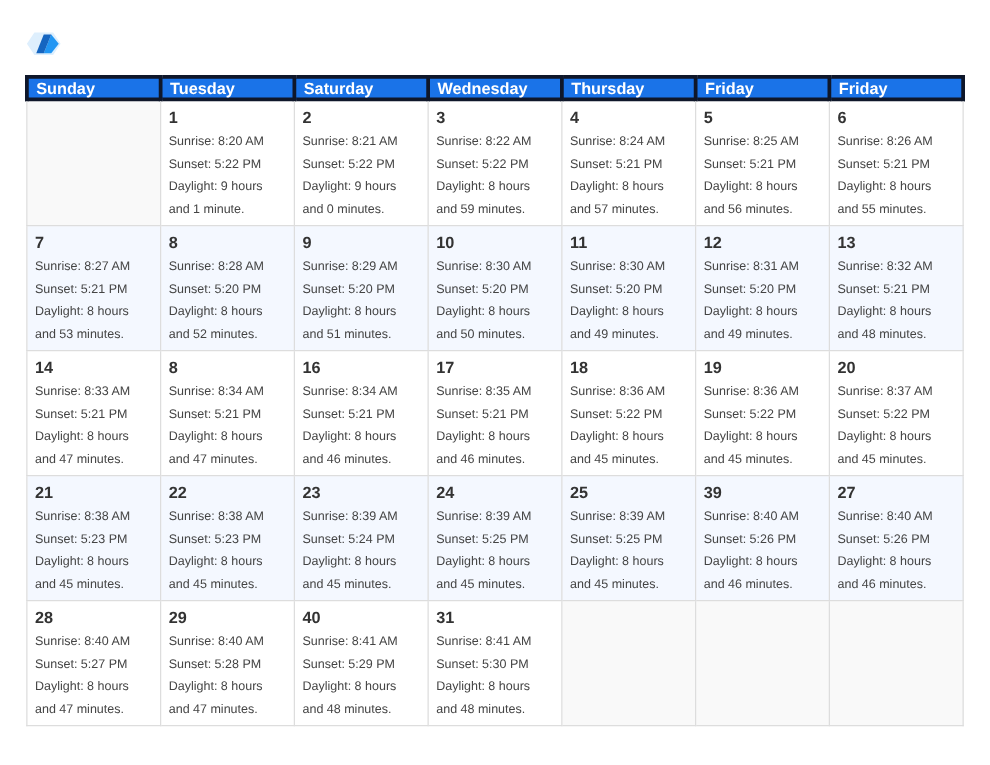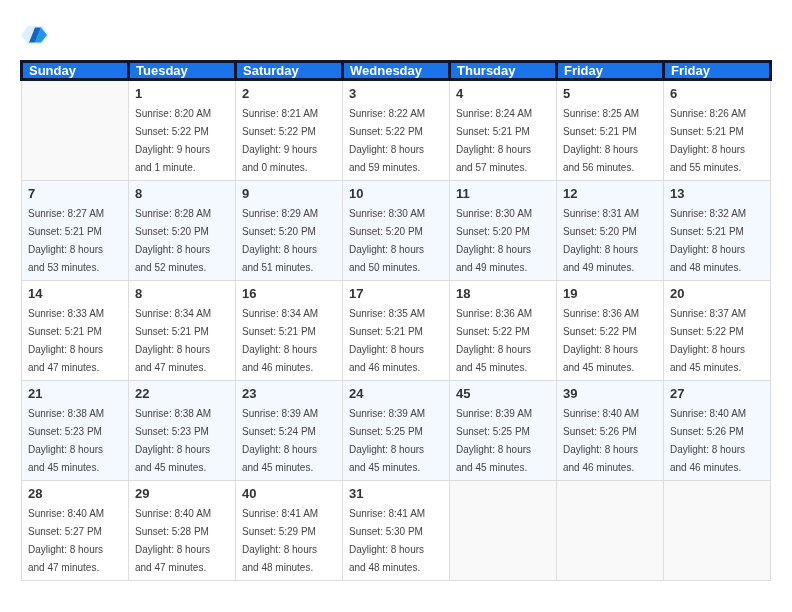--- a/index.html
+++ b/index.html
@@ -181,21 +181,21 @@
       </tr>
       <tr>
         <td><span class="day-num">21</span>
 <span class="day-info">Sunrise: 8:38 AM<br>Sunset: 5:23 PM<br>Daylight: 8 hours and 45 minutes.</span></td>
         <td><span class="day-num">22</span>
 <span class="day-info">Sunrise: 8:38 AM<br>Sunset: 5:23 PM<br>Daylight: 8 hours and 45 minutes.</span></td>
         <td><span class="day-num">23</span>
 <span class="day-info">Sunrise: 8:39 AM<br>Sunset: 5:24 PM<br>Daylight: 8 hours and 45 minutes.</span></td>
         <td><span class="day-num">24</span>
 <span class="day-info">Sunrise: 8:39 AM<br>Sunset: 5:25 PM<br>Daylight: 8 hours and 45 minutes.</span></td>
-        <td><span class="day-num">45</span>
+        <td><span class="day-num">25</span>
 <span class="day-info">Sunrise: 8:39 AM<br>Sunset: 5:25 PM<br>Daylight: 8 hours and 45 minutes.</span></td>
         <td><span class="day-num">39</span>
 <span class="day-info">Sunrise: 8:40 AM<br>Sunset: 5:26 PM<br>Daylight: 8 hours and 46 minutes.</span></td>
         <td><span class="day-num">27</span>
 <span class="day-info">Sunrise: 8:40 AM<br>Sunset: 5:26 PM<br>Daylight: 8 hours and 46 minutes.</span></td>
       </tr>
       <tr>
         <td><span class="day-num">28</span>
 <span class="day-info">Sunrise: 8:40 AM<br>Sunset: 5:27 PM<br>Daylight: 8 hours and 47 minutes.</span></td>
         <td><span class="day-num">29</span>

